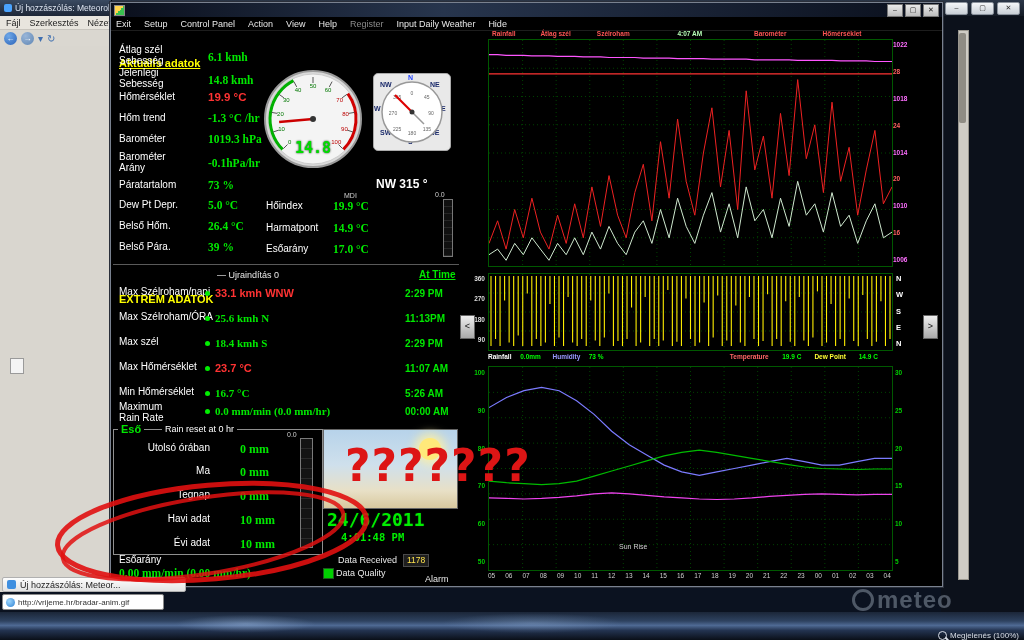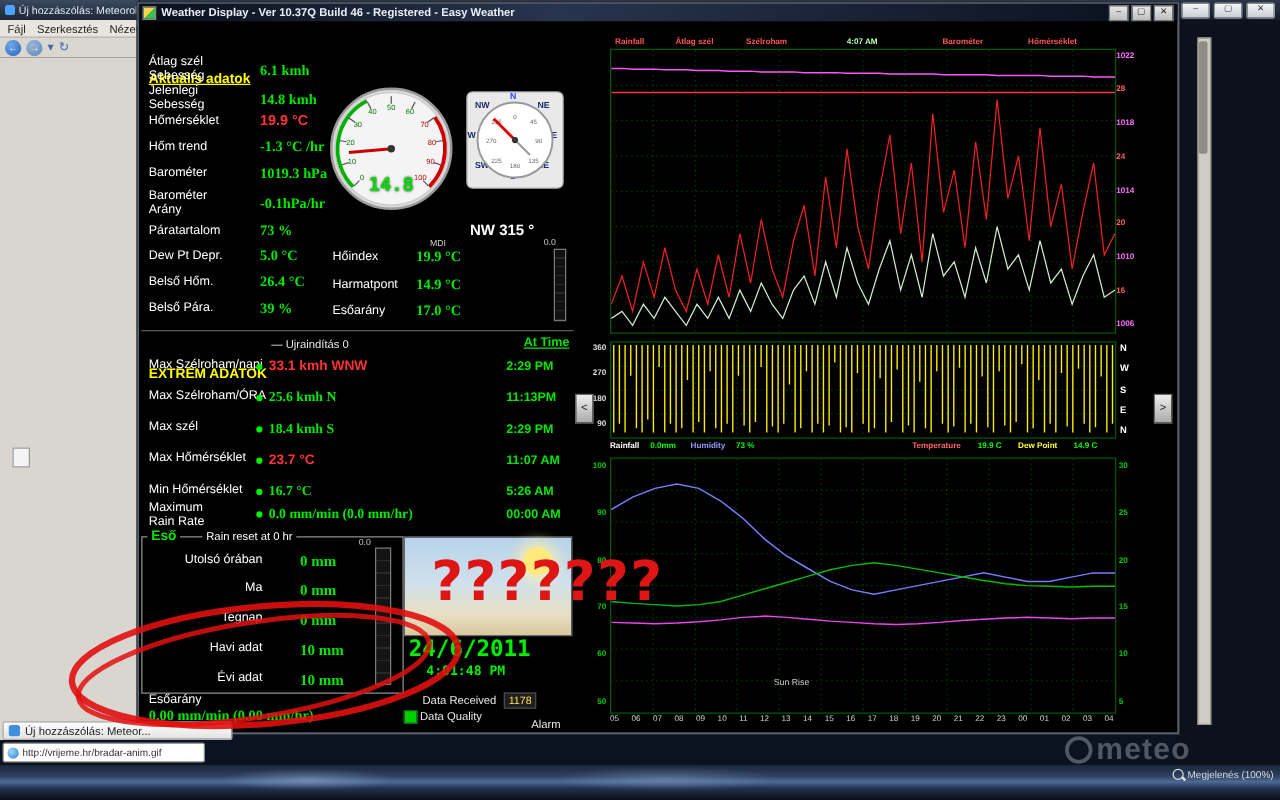--- a/index.html
+++ b/index.html
@@ -120,21 +120,21 @@
   .globe{width:9px;height:9px;border-radius:50%;flex:0 0 auto;
          background:radial-gradient(circle at 35% 35%,#9fd8ff,#2d7fd0);}
   .taskphoto{position:absolute;left:0;top:612px;width:1024px;height:28px;z-index:8;
              background:
                radial-gradient(70px 9px at 24% 42%, rgba(170,200,240,.4), transparent),
                radial-gradient(90px 10px at 52% 40%, rgba(150,180,220,.35), transparent),
                linear-gradient(180deg,#1b2638 0%,#2e4260 32%,#4f6a94 48%,#233350 66%,#0a0f18 100%);}
   .watermark{position:absolute;left:852px;top:586px;z-index:45;color:rgba(135,145,160,.55);
              font-size:24px;font-weight:bold;letter-spacing:1px;display:flex;align-items:center;gap:3px;}
   .wm-circle{width:16px;height:16px;border:3px solid rgba(135,145,160,.55);border-radius:50%;}
-  .zoomarea{position:absolute;left:938px;top:615px;z-index:45;display:flex;align-items:center;gap:3px;
+  .zoomarea{position:absolute;left:938px;top:631px;z-index:45;display:flex;align-items:center;gap:3px;
             color:#d8dde6;font-size:8px;white-space:nowrap;}
   .mag{width:7px;height:7px;border:1.5px solid #d8dde6;border-radius:50%;position:relative;}
   .mag::after{content:"";position:absolute;left:6px;top:6px;width:4px;height:1.5px;background:#d8dde6;
               transform:rotate(45deg);}
 </style>
 </head>
 <body>
 
 <div id="screen">
 
@@ -164,27 +164,37 @@
     <div class="pagedoc"></div>
   </div>
   <div class="page-right"></div>
   <div class="scrollbar">
     <div class="scrollthumb"></div>
   </div>
 
   <div class="wd">
     <div class="wd-titlebar">
       <span class="wd-icon"></span>
-      <span class="wd-title">Weather Display - Ver 10.37Q Build 46 - Registered - Easy Weather</span>
       <span class="wd-ctls">
         <span class="wdbtn">–</span>
         <span class="wdbtn">▢</span>
         <span class="wdbtn">✕</span>
       </span>
     </div>
+    <div class="wd-menubar">
+        <span>Exit</span>
+        <span>Setup</span>
+        <span>Control Panel</span>
+        <span>Action</span>
+        <span>View</span>
+        <span>Help</span>
+        <span style="color: rgb(139, 139, 139);">Register</span>
+        <span>Input Daily Weather</span>
+        <span>Hide</span>
+      </div>
 
     <span class="heading-y" style="left:8px;top:30px">Aktuális adatok</span>
 
     <span class="lbl" style="left:8px;top:42px;width:52px">Átlag szél Sebesség</span>
     <span class="val-g" style="left:97px;top:48px">6.1 kmh</span>
     <span class="lbl" style="left:8px;top:65px;width:52px">Jelenlegi Sebesség</span>
     <span class="val-g" style="left:97px;top:71px">14.8 kmh</span>
     <span class="lbl" style="left:8px;top:89px">Hőmérséklet</span>
     <span class="val-r" style="left:97px;top:88px">19.9 °C</span>
     <span class="lbl" style="left:8px;top:110px">Hőm trend</span>

